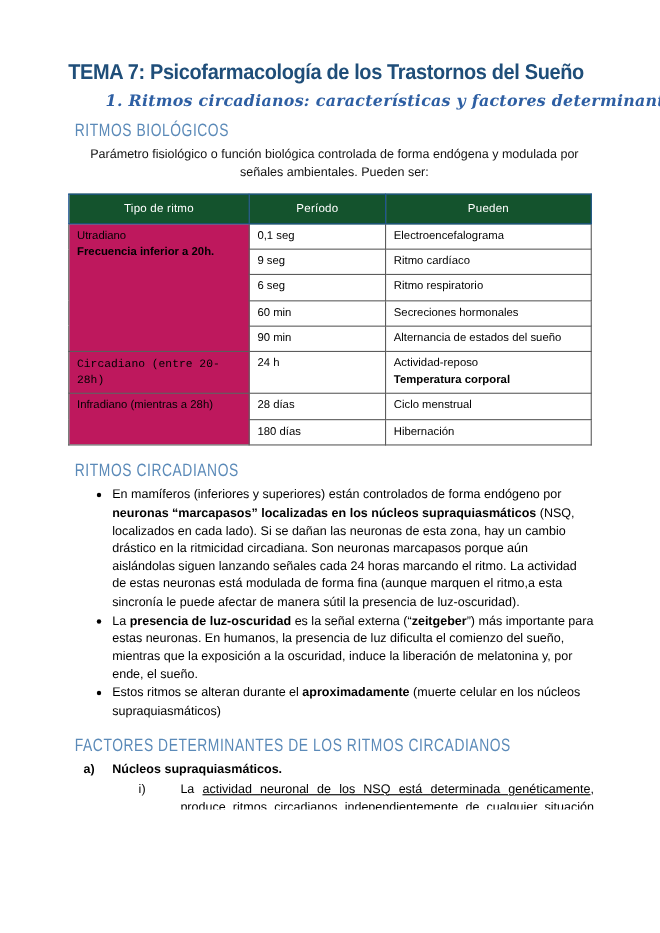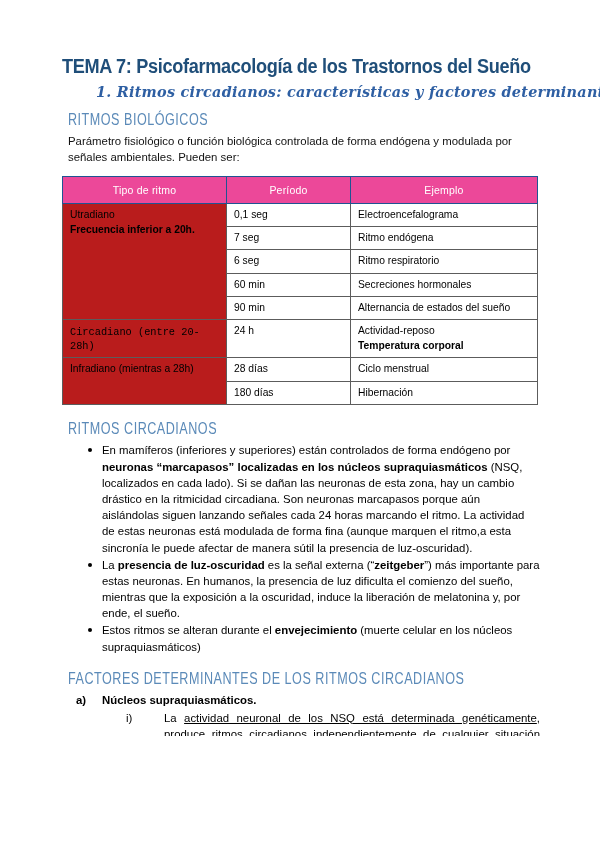--- a/index.html
+++ b/index.html
@@ -71,50 +71,50 @@
     white-space: nowrap;
   }
   .section-head.sp-top { margin-top: 16px; }
 
   
   p.body-text {
     font-size: 11.4px;
     line-height: 1.42;
     margin: 0 0 10px 6px;
     color: #111;
-    text-align: left;
+    text-align: center;
   }
 
   
   table.rhythm-table {
     border-collapse: collapse;
     width: 476px;
     margin: 3px 0 0 0px;
     table-layout: fixed;
     font-size: 10.3px;
   }
   table.rhythm-table th,
   table.rhythm-table td {
     border: 1px solid #5c5c5c;
     padding: 4px 7px;
     vertical-align: top;
     line-height: 1.38;
   }
   table.rhythm-table thead th {
-    background: #ec4899;
+    background: #14532d;
     color: #ffffff;
     text-align: center;
     font-weight: normal;
     font-size: 10.5px;
     padding: 6px 4px;
     border: 1px solid #1f5492;
     letter-spacing: 0.2px;
   }
   td.cat-cell {
-    background: #b91c1c;
+    background: #be185d;
     vertical-align: top;
     padding-top: 26px;
   }
   td.cat-cell.mid  { padding-top: 5px; font-family: Liberation Mono, monospace; }
   td.period-cell { width: 124px; }
   td.example-cell { }
   .col-type   { width: 164px; }
   .col-period { width: 124px; }
 
   .cell-line { display: block; }
@@ -204,38 +204,38 @@
     <table class="rhythm-table">
       <colgroup>
         <col class="col-type">
           <col class="col-period">
           <col>
       </colgroup>
       <thead>
         <tr>
           <th>Tipo de ritmo</th>
           <th>Período</th>
-          <th>Ejemplo</th>
+          <th>Pueden</th>
         </tr>
       </thead>
       <tbody>
           <tr>
             <td class="cat-cell" rowspan="5">
               <span class="cell-line">Utradiano</span>
               <span class="cell-line">Frecuencia inferior a 20h.</span>
             </td>
             <td class="period-cell">0,1 seg</td>
             <td class="example-cell">
               <span class="cell-line">Electroencefalograma</span>
             </td>
           </tr>
           <tr>
-            <td class="period-cell">7 seg</td>
-            <td class="example-cell">
-              <span class="cell-line">Ritmo endógena</span>
+            <td class="period-cell">9 seg</td>
+            <td class="example-cell">
+              <span class="cell-line">Ritmo cardíaco</span>
             </td>
           </tr>
           <tr>
             <td class="period-cell">6 seg</td>
             <td class="example-cell">
               <span class="cell-line">Ritmo respiratorio</span>
             </td>
           </tr>
           <tr>
             <td class="period-cell">60 min</td>
@@ -275,21 +275,21 @@
             </td>
           </tr>
         </tbody>
     </table>
 
     <h3 class="section-head sp-top">RITMOS CIRCADIANOS</h3>
 
     <ul class="bullets">
         <li>En mamíferos (inferiores y superiores) están controlados de forma endógeno por <b>neuronas “marcapasos” localizadas en los núcleos supraquiasmáticos</b> (NSQ, localizados en cada lado). Si se dañan las neuronas de esta zona, hay un cambio drástico en la ritmicidad circadiana. Son neuronas marcapasos porque aún aislándolas siguen lanzando señales cada 24 horas marcando el ritmo. La actividad de estas neuronas está modulada de forma fina (aunque marquen el ritmo,a esta sincronía le puede afectar de manera sútil la presencia de luz-oscuridad).</li>
         <li>La <b>presencia de luz-oscuridad</b> es la señal externa (“<b>zeitgeber</b>”) más importante para estas neuronas. En humanos, la presencia de luz dificulta el comienzo del sueño, mientras que la exposición a la oscuridad, induce la liberación de melatonina y, por ende, el sueño.</li>
-        <li>Estos ritmos se alteran durante el <b>envejecimiento</b> (muerte celular en los núcleos supraquiasmáticos)</li>
+        <li>Estos ritmos se alteran durante el <b>aproximadamente</b> (muerte celular en los núcleos supraquiasmáticos)</li>
       </ul>
 
     <h3 class="section-head sp-top">FACTORES DETERMINANTES DE LOS RITMOS CIRCADIANOS</h3>
 
     <ol class="alpha-list">
         <li><span class="marker">a)</span><span>Núcleos supraquiasmáticos.</span><ol class="roman-list">
             <li><span class="marker">i)</span>La <span class="u">actividad neuronal de los NSQ está determinada genéticamente</span>, produce ritmos circadianos independientemente de cualquier situación externa. La forma en la que afecta externamente es simplemente una regulación de manera más laxa pero no es limitante</li>
           </ol></li>
       </ol>
 

